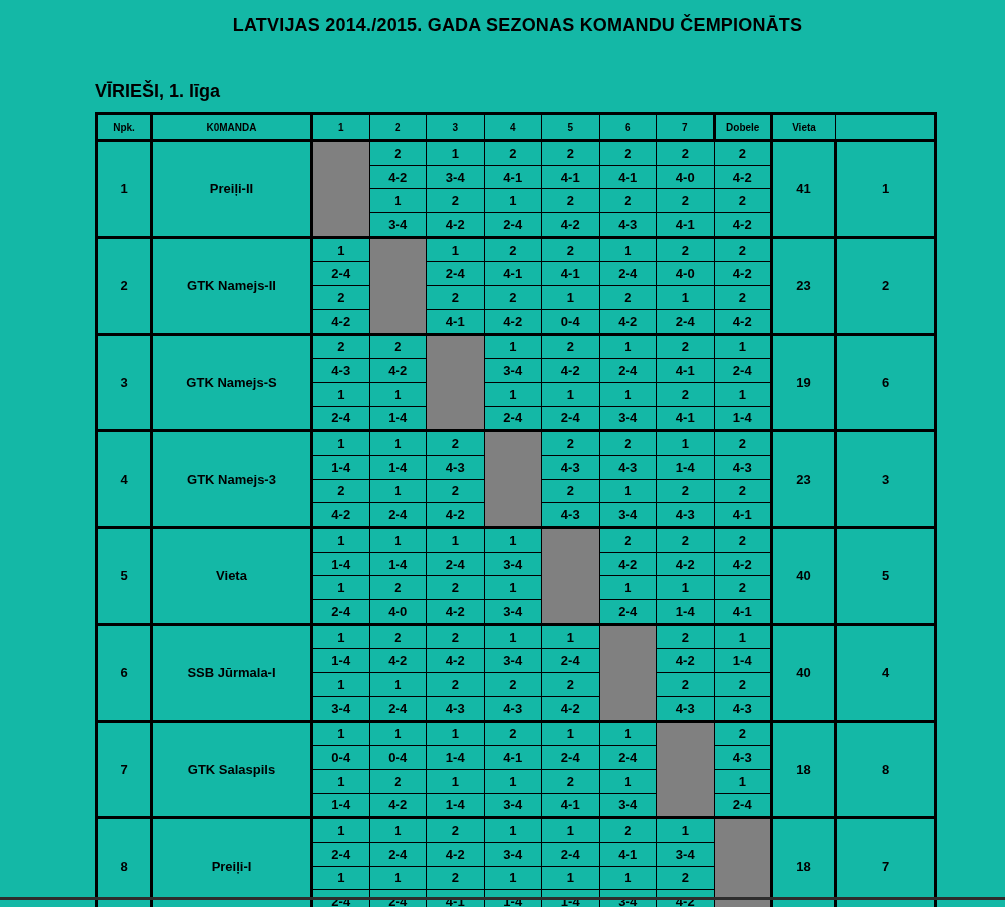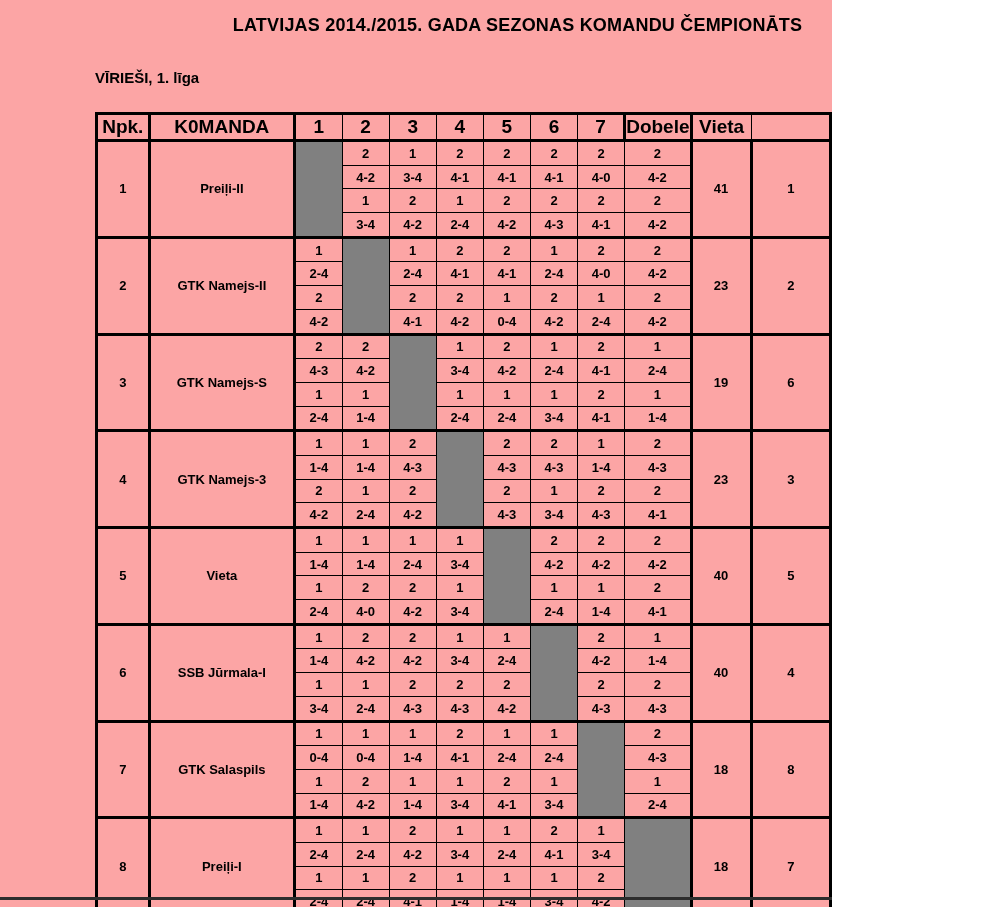--- a/index.html
+++ b/index.html
@@ -1,63 +1,63 @@
 <!DOCTYPE html>
 <html><head>
 <meta charset="utf-8">
 <style>
   html, body { margin: 0; padding: 0; background: #ffffff; }
   .page {
     position: relative;
-    width: 832px;
+    width: 1005px;
     height: 907px;
-    background: #fca5a5;
+    background: #14b8a6;
     font-family: "Liberation Sans", "DejaVu Sans", sans-serif;
     color: #000000;
     overflow: hidden;
   }
   .title-wrap {
     position: absolute;
     left: 95px;
     top: 12px;
     width: 845px;
     text-align: center;
   }
   .title-line {
     font-size: 18px;
     font-weight: bold;
     line-height: 1.5;
     letter-spacing: 0.2px;
   }
   .subtitle {
     position: absolute;
     left: 95px;
-    top: 69px;
-    font-size: 15px;
+    top: 81px;
+    font-size: 18px;
     font-weight: bold;
   }
   table.results {
     position: absolute;
     left: 95px;
     top: 112px;
     border-collapse: collapse;
     table-layout: fixed;
     border: 3px solid #000;
   }
   table.results th, table.results td {
     border: 1px solid #000;
     text-align: center;
     vertical-align: middle;
     font-weight: bold;
     padding: 0;
     overflow: hidden;
   }
   table.results thead th {
     height: 24px;
-    font-size: 19px;
+    font-size: 10px;
     border-bottom: 3px solid #000;
   }
   table.results tbody td { height: 22.7px; font-size: 13px; }
   .col-npk     { width: 55px;  }
   .col-komanda { width: 160px; }
   .col-opp     { width: 57.5px; }
   .col-punkti  { width: 64px;  }
   .col-vieta   { width: 100px; }
   .v-thick-l { border-left: 3px solid #000 !important; }
   .v-thick-r { border-right: 3px solid #000 !important; }

